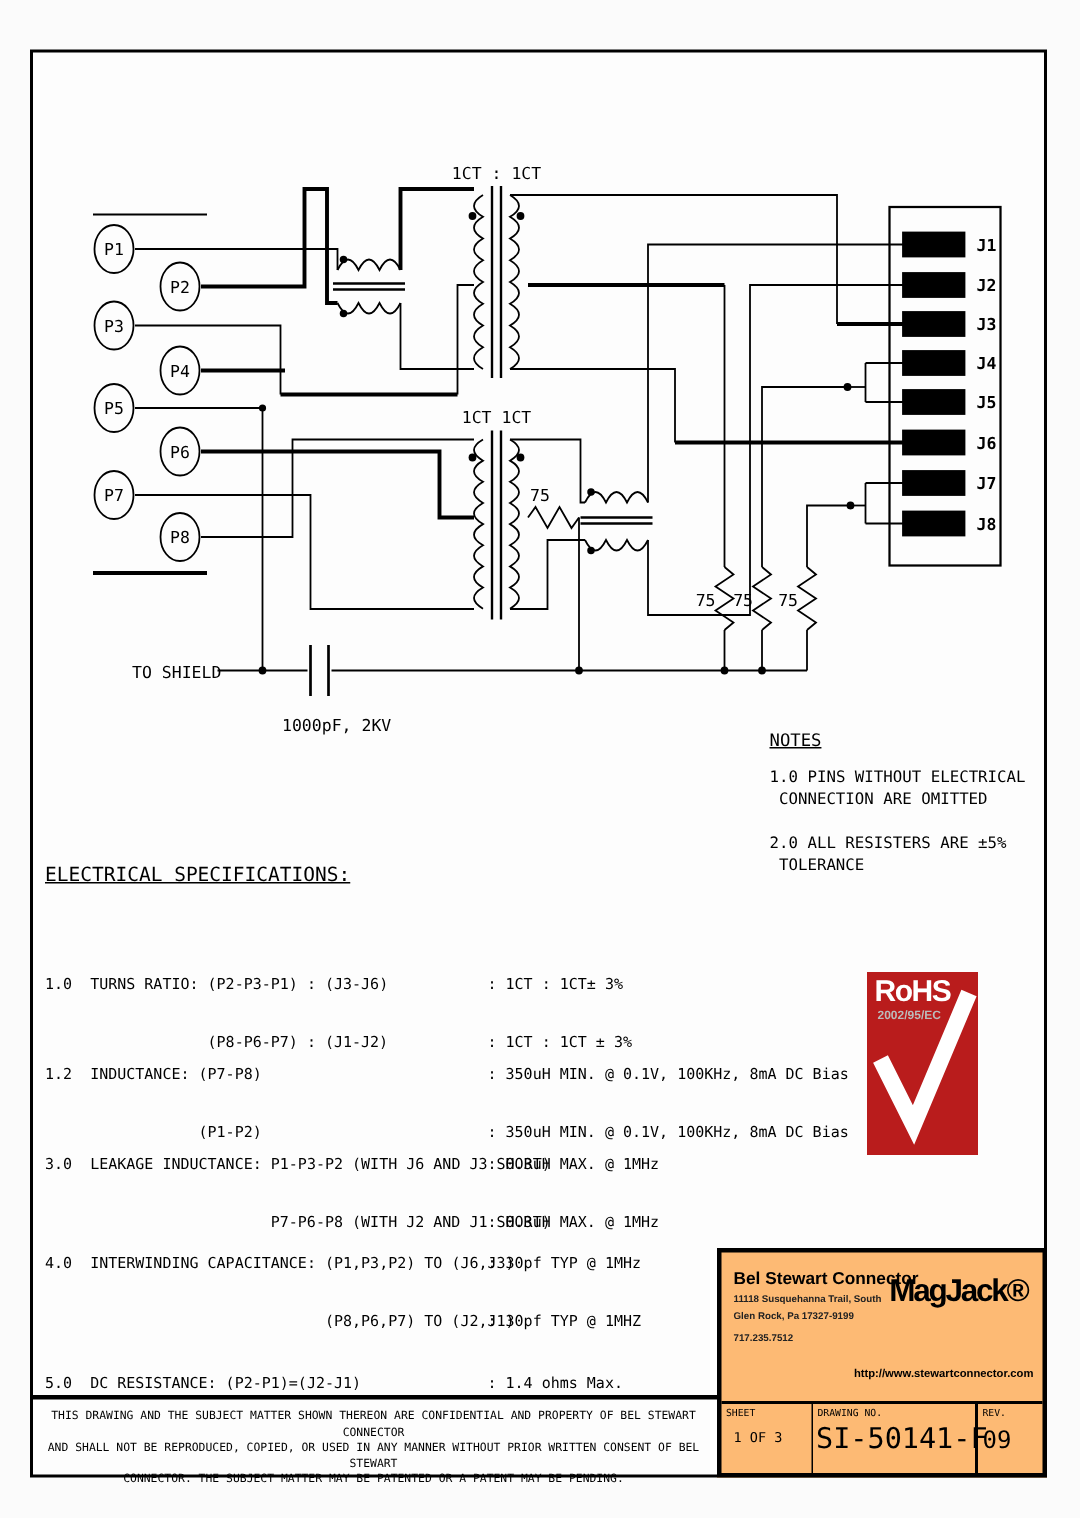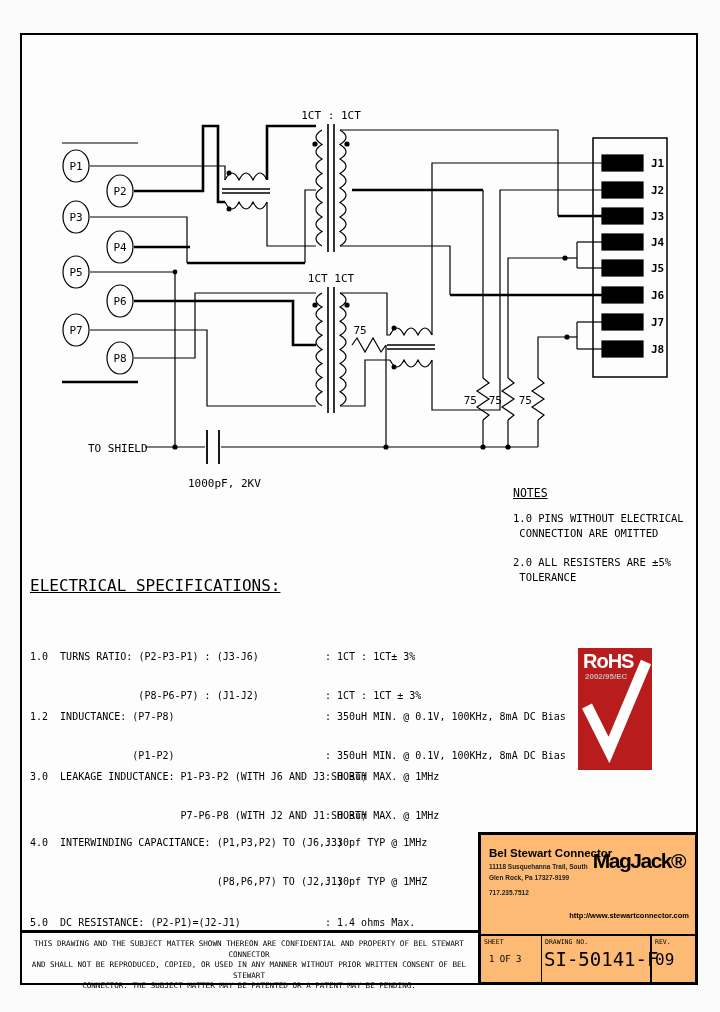--- a/index.html
+++ b/index.html
@@ -13,21 +13,21 @@
     position:absolute;left:20px;top:33px;width:678px;height:952px;
     border:2px solid #000;box-sizing:border-box;background:#fdfdfd;
   }
   svg text{fill:#000;}
   .abs{position:absolute;}
   
   .notes{position:absolute;left:513px;top:486px;width:185px;font-size:10.5px;line-height:15px;}
   .notes .hd{text-decoration:underline;font-size:11.5px;margin-bottom:10px;}
   .notes .n2{margin-top:14px;}
   
-  .spec-hd{position:absolute;left:30px;top:576px;font-size:16px;text-decoration:underline;}
+  .spec-hd{position:absolute;left:30px;top:576px;font-size:13px;text-decoration:underline;}
   .spec-row{position:absolute;left:0;width:720px;font-size:10px;line-height:13px;}
   .sp-left{position:absolute;left:30px;white-space:pre;}
   .sp-right{position:absolute;left:325px;white-space:pre;}
   .sp-param{margin-left:1ch;}
   .ind18{margin-left:18ch;} .ind17{margin-left:17ch;} .ind25{margin-left:25ch;} .ind31{margin-left:31ch;margin-top:44px;}
   
   .rohs{position:absolute;left:578px;top:648px;width:74px;height:122px;background:#b91c1c;}
   .rohs .t{position:absolute;left:5px;top:2px;font-family:"Liberation Sans",sans-serif;
     font-weight:bold;font-size:20px;color:#fff;letter-spacing:-1px;}
   .rohs .d{position:absolute;left:7px;top:24px;font-family:"Liberation Sans",sans-serif;

